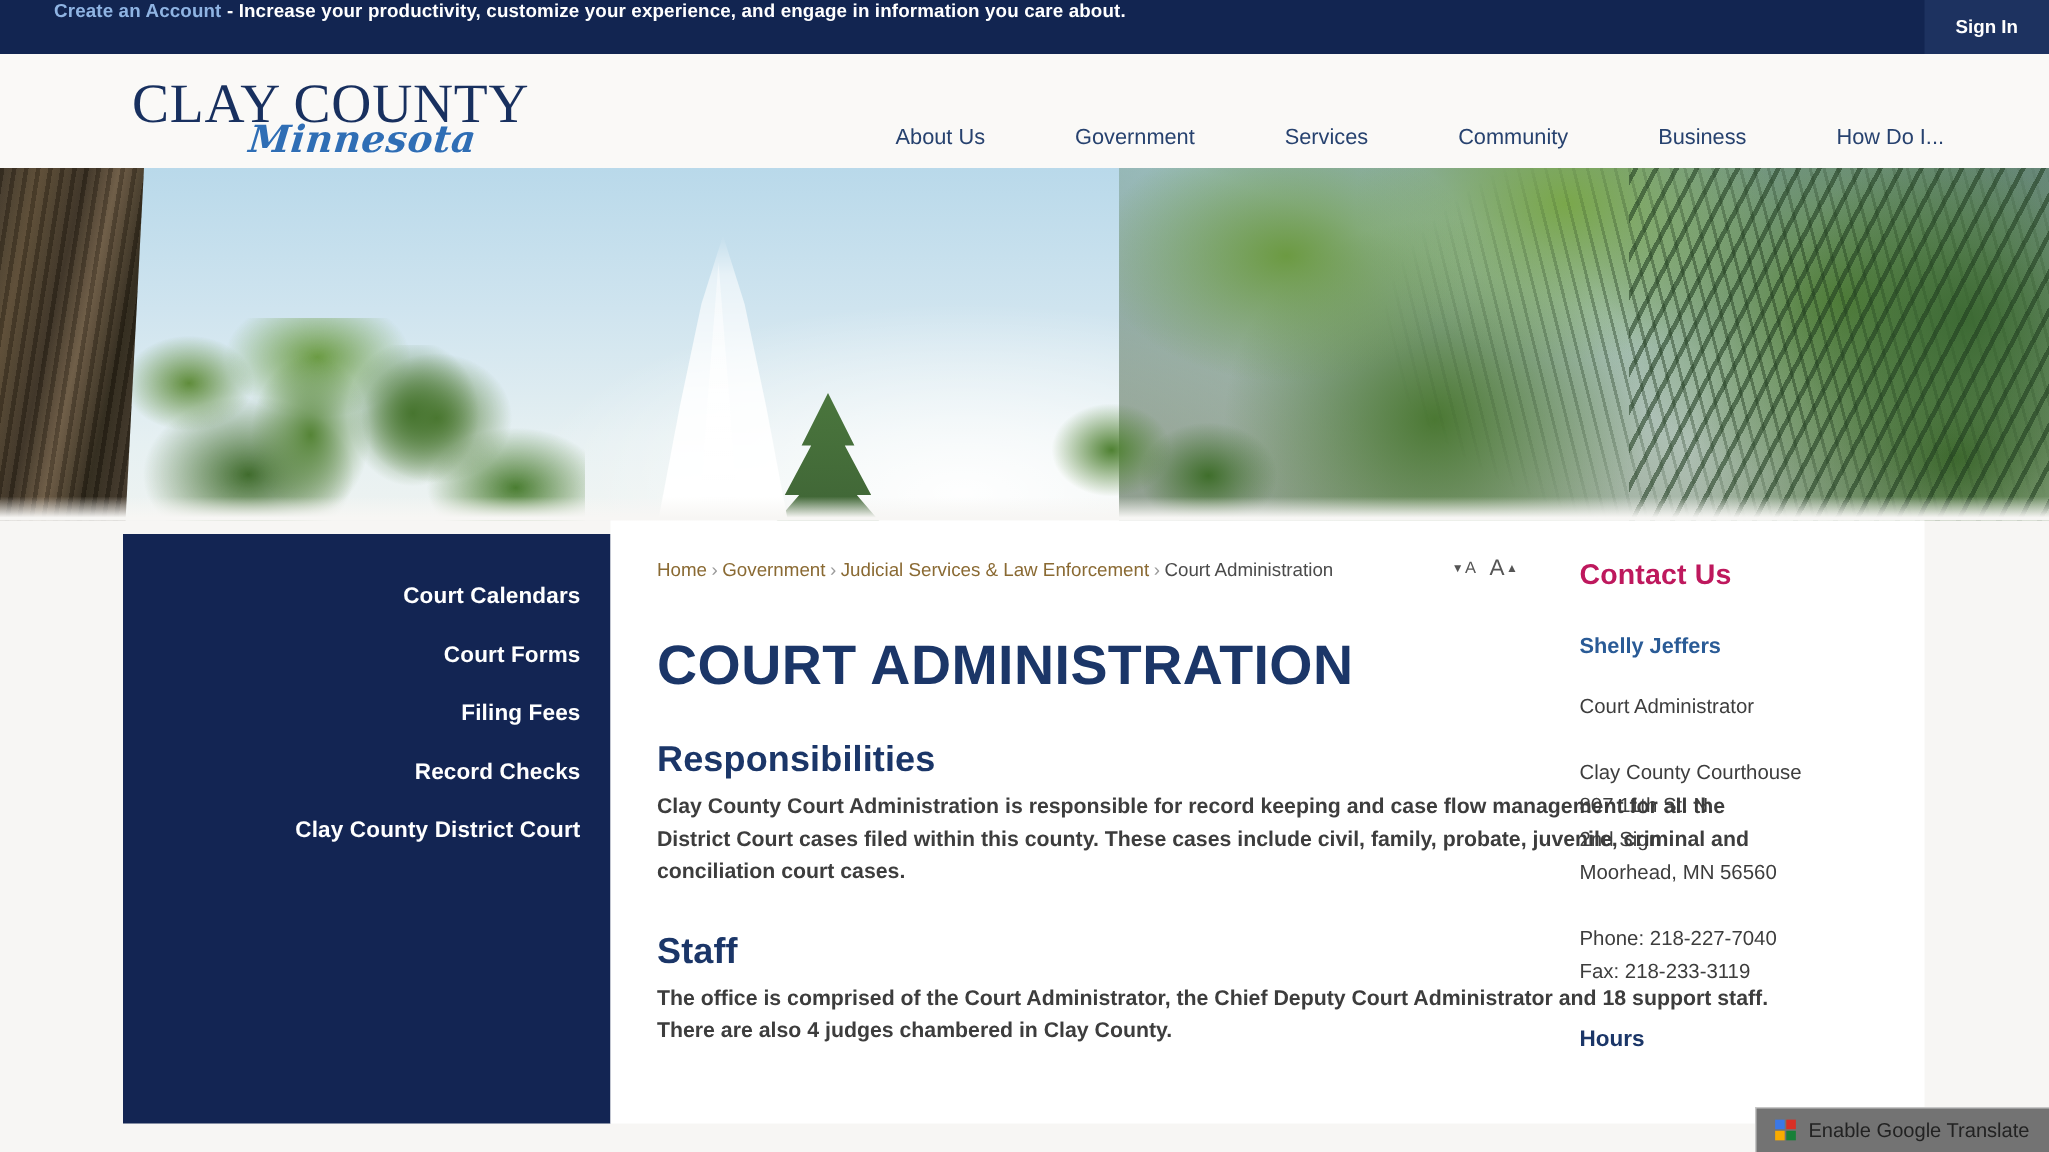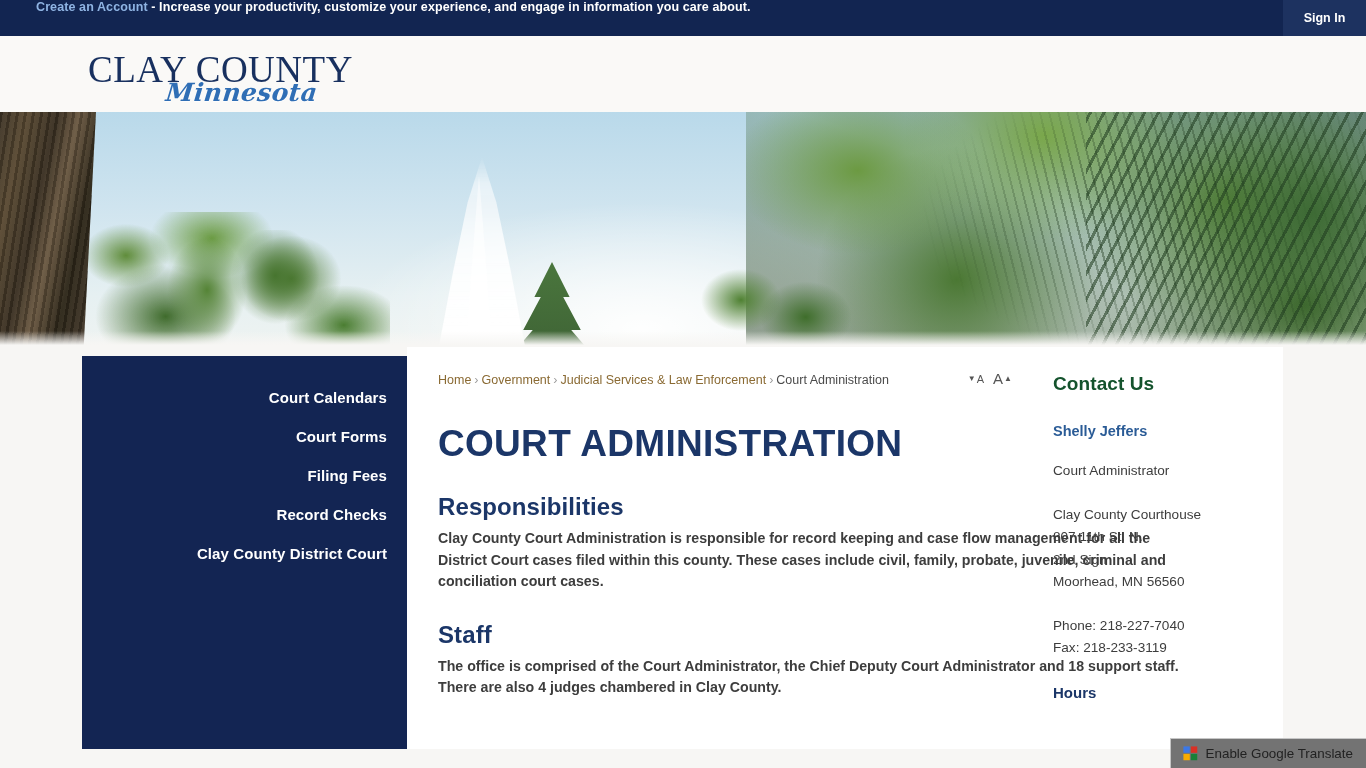--- a/index.html
+++ b/index.html
@@ -389,21 +389,21 @@
   .contact {
     position: absolute;
     left: 1053px;
     top: 0;
     width: 230px;
     padding-top: 26px;
   }
   .contact-title {
     font-size: 19px;
     font-weight: bold;
-    color: #14532d;
+    color: #be185d;
     letter-spacing: .1px;
     padding-bottom: 28px;
   }
   .contact-name {
     font-size: 14.5px;
     font-weight: bold;
     color: #2a5b96;
     text-decoration: none;
     display: block;
     cursor: pointer;
@@ -465,20 +465,28 @@
   <div class="search-wrap">
     <input class="search-input" type="text" placeholder="How Can We Help You..." style="">
     <button class="search-btn">
       <svg class="gt-icon" viewBox="0 0 24 24" width="20" height="20">
         <circle cx="10.5" cy="10" r="6.2" fill="none" stroke="#1a1a1a" stroke-width="2.1"></circle>
         <line x1="14.9" y1="14.6" x2="20" y2="20.4" stroke="#1a1a1a" stroke-width="2.4" stroke-linecap="round"></line>
       </svg>
     </button>
   </div>
 
+  <div class="main-nav">
+    <a href="#" class="nav-item">About Us</a>
+    <a href="#" class="nav-item">Government</a>
+    <a href="#" class="nav-item">Services</a>
+    <a href="#" class="nav-item">Community</a>
+    <a href="#" class="nav-item">Business</a>
+    <a href="#" class="nav-item">How Do I...</a>
+  </div>
 </div>
 
 <div class="hero">
   <div class="hero-sky"></div>
   <div class="willow"></div>
   <div class="willow-strands"></div>
   <div class="spruce-right"></div>
   <div class="tree-mid"></div>
   <div class="foliage-left"></div>
   <div class="tree-tall-left"></div>

